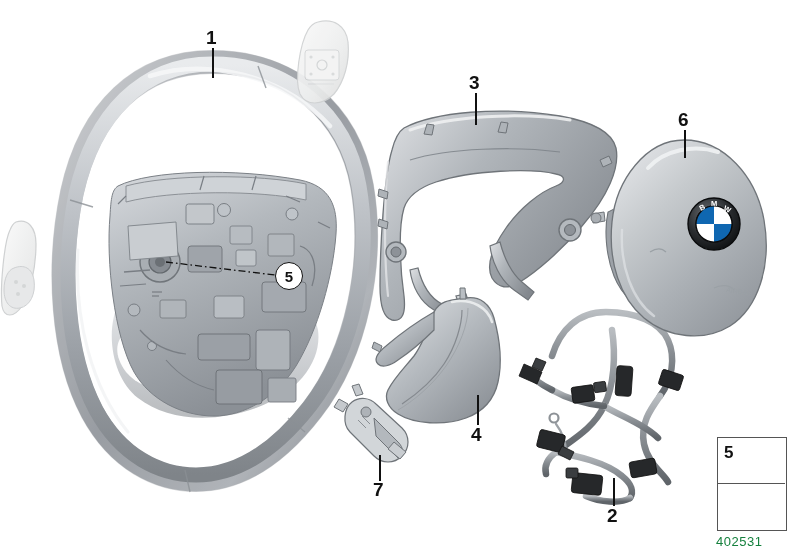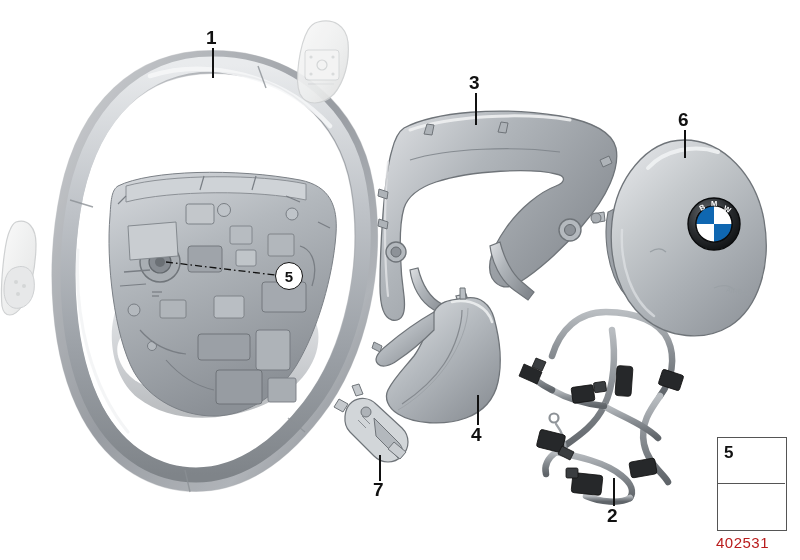--- a/index.html
+++ b/index.html
@@ -8,21 +8,21 @@
   #stage{position:relative;width:800px;height:560px;background:#fff;}
   #stage svg{position:absolute;left:0;top:0;}
   .callout{position:absolute;font-weight:bold;font-size:19px;color:#111;
            line-height:1;letter-spacing:0;}
   .leader{position:absolute;background:#111;width:1.6px;}
   .circnum{position:absolute;width:26px;height:26px;border:1.8px solid #111;
            border-radius:50%;background:#fff;display:flex;align-items:center;
            justify-content:center;font-weight:bold;font-size:15px;color:#111;}
   .legend{position:absolute;border:1.4px solid #555;background:#fff;}
   .legend-num{position:absolute;font-weight:bold;font-size:17px;color:#111;}
-  .diagid{position:absolute;font-size:15px;color:#b91c1c;letter-spacing:.5px;}
+  .diagid{position:absolute;font-size:13px;color:#15803d;letter-spacing:.5px;}
 </style>
 </head>
 <body>
 
 <div id="stage">
 
 <svg width="800" height="560" viewBox="0 0 800 560">
   <defs>
     <linearGradient id="rimG" x1="0" y1="0" x2="1" y2="1">
       <stop offset="0%" stop-color="#f2f3f4"></stop>

